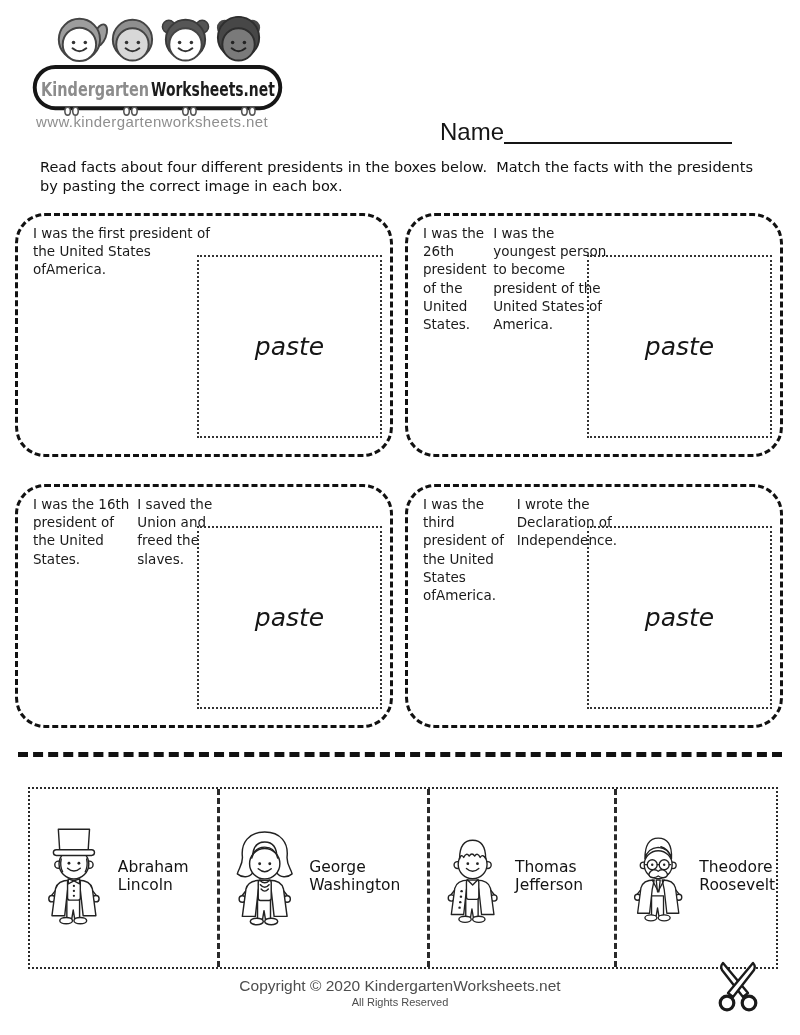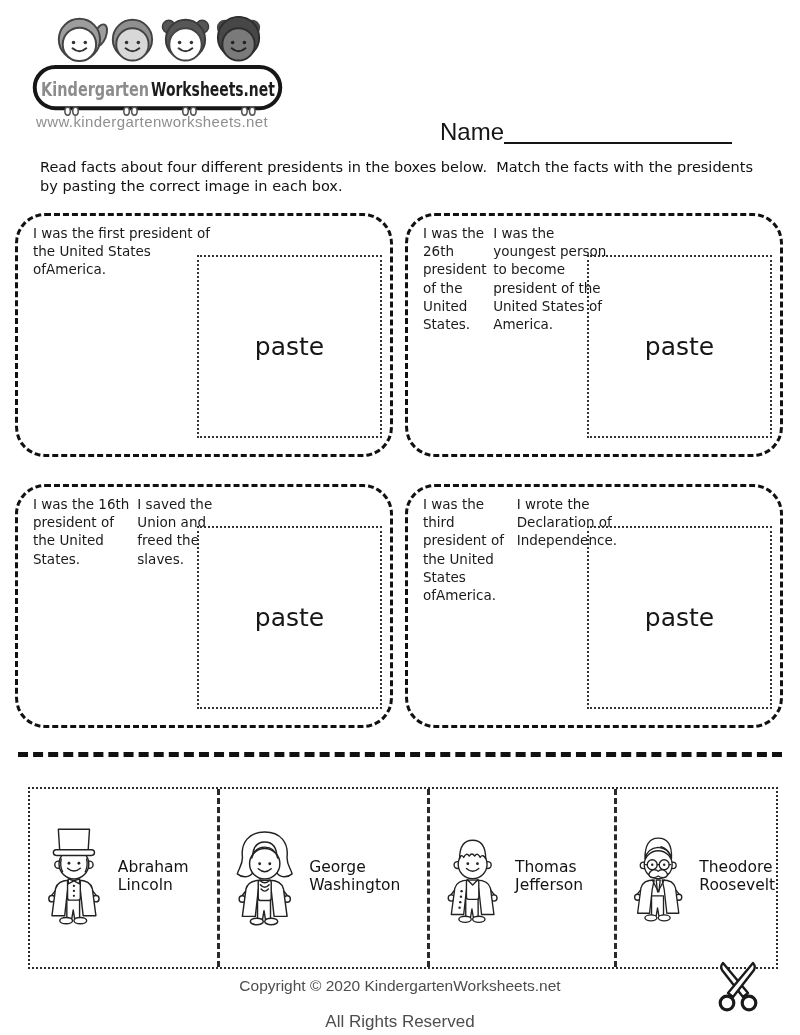--- a/index.html
+++ b/index.html
@@ -23,36 +23,36 @@
   .fact-box{position:absolute;width:378px;height:244px;border:3.5px dashed #111;
             border-radius:30px;box-sizing:border-box;background:#fff;}
   .fb1{left:15px;top:213px;}  .fb2{left:405px;top:213px;}
   .fb3{left:15px;top:484px;}  .fb4{left:405px;top:484px;}
   .fact-text{position:absolute;left:15px;top:0;bottom:0;width:194px;display:flex;
              flex-direction:row;justify-content:center;font-size:13.5px;line-height:1.35;}
   .fact-text p{margin:8px 0;}
   .paste-area{position:absolute;right:8px;top:39px;width:185px;height:183px;
               border:2px dotted #333;display:flex;align-items:center;justify-content:center;
               box-sizing:border-box;}
-  .paste-label{font-size:25px;color:#161616;}
+  .paste-label{font-size:25px;color:#161616;font-style:italic;}
 
   
   .cut-divider{position:absolute;left:18px;top:752px;width:764px;border-top:5px dashed #111;}
   .strip{position:absolute;left:28px;top:787px;width:750px;height:182px;
          border:2px dotted #2a2a2a;box-sizing:border-box;display:flex;background:#fff;}
   .card{flex:1 1 0;display:flex;flex-direction:row;align-items:center;
         justify-content:flex-end;padding-bottom:5px;}
   .card + .card{border-left:3px dashed #2a2a2a;}
   .card-label{font-size:15.5px;color:#131313;margin-top:1px;}
 
   
   .footer{position:absolute;left:0;top:977px;width:100%;text-align:center;
           font-family:"Liberation Sans",sans-serif;color:#4d4d4d;}
   .footer-line1{font-size:15.5px;}
-  .footer-line2{font-size:17px;margin-top:17px;}
+  .footer-line2{font-size:11px;margin-top:1px;}
   .scissors{position:absolute;left:712px;top:961px;}
 </style>
 </head>
 <body>
 
 <div class="page">
 
   <svg class="logo-svg" width="255" height="110" viewBox="0 0 255 112">
     <g>
 

